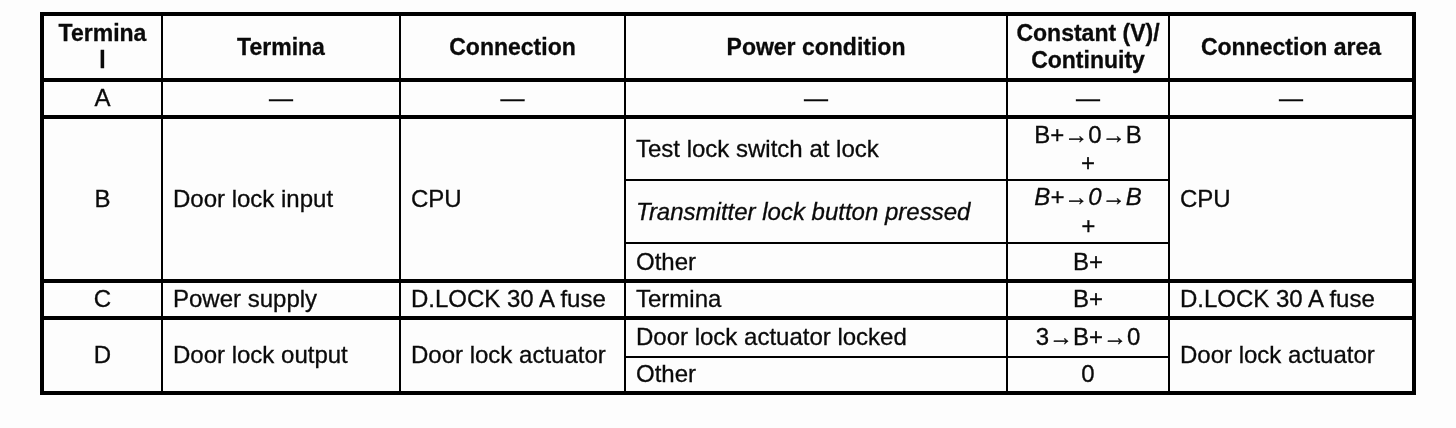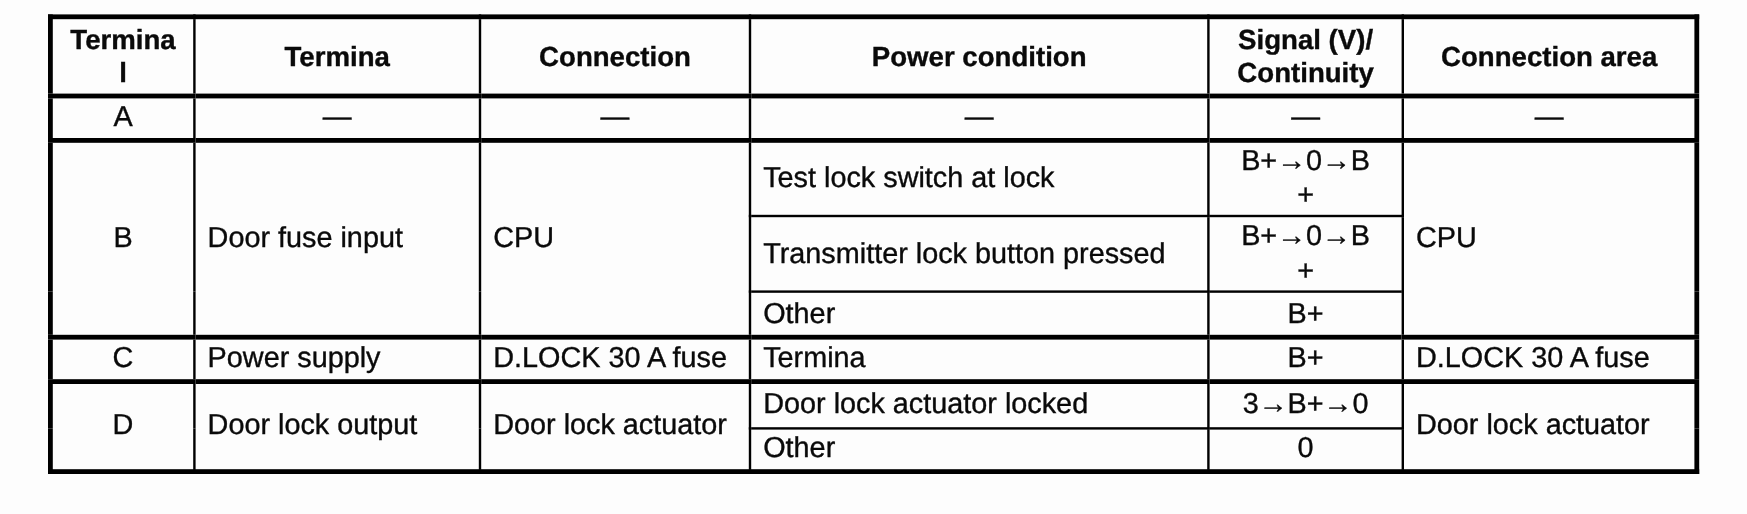--- a/index.html
+++ b/index.html
@@ -45,21 +45,21 @@
     text-align: center;
     padding: 2px 4px;
   }
   .thick-b {
     border-bottom: 4px solid #000 !important;
   }
   
   tr.r-head   { height: 62px; }
   tr.r-a      { height: 34px; }
   tr.r-b1     { height: 63px; }
-  tr.r-b2     { height: 63px; }
+  tr.r-b2     { height: 63px; font-style: italic; }
   tr.r-b3     { height: 38px; }
   tr.r-c      { height: 32px; }
   tr.r-d1     { height: 39px; }
   tr.r-d2     { height: 36px; }
 </style>
 </head>
 <body>
 
 <div class="page">
   <table class="spec">
@@ -72,37 +72,37 @@
       <col style="width:245px">
     </colgroup>
 
     <tbody>
         <tr class="r-head">
       <th class="thick-b">Termina
 l</th>
       <th class="thick-b">Termina</th>
       <th class="thick-b">Connection</th>
       <th class="thick-b">Power condition</th>
-      <th class="thick-b">Signal (V)/
+      <th class="thick-b">Constant (V)/
 Continuity</th>
       <th class="thick-b">Connection area</th>
     </tr>
 
     <tr class="r-a">
       <td class="center thick-b">A</td>
       <td class="center thick-b">—</td>
       <td class="center thick-b">—</td>
       <td class="center thick-b">—</td>
       <td class="center thick-b">—</td>
       <td class="center thick-b">—</td>
     </tr>
 
     <tr class="r-b1">
       <td class="center thick-b" rowspan="3">B</td>
-      <td class="thick-b" rowspan="3">Door fuse input</td>
+      <td class="thick-b" rowspan="3">Door lock input</td>
       <td class="thick-b" rowspan="3">CPU</td>
       <td>Test lock switch at lock</td>
       <td class="center">B+→0→B
 +</td>
       <td class="thick-b" rowspan="3">CPU</td>
     </tr>
     <tr class="r-b2">
       <td>Transmitter lock button pressed</td>
       <td class="center">B+→0→B
 +</td>

